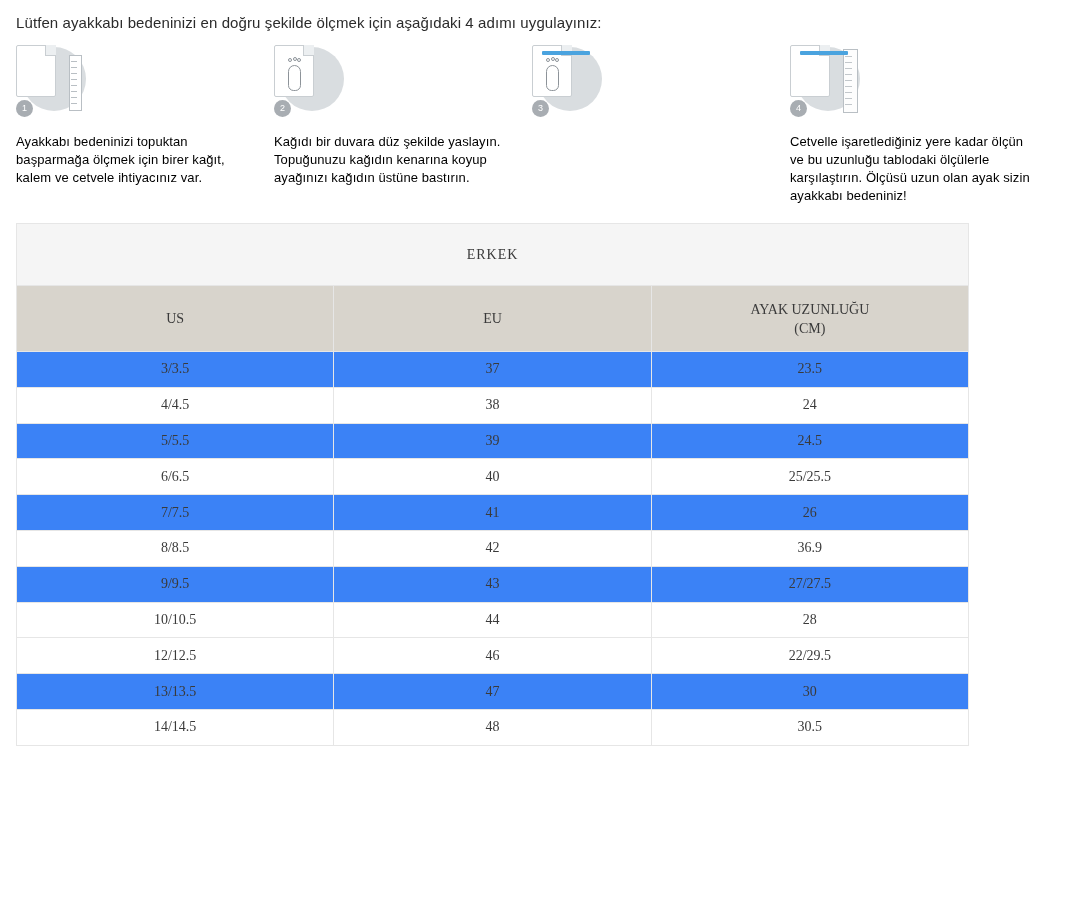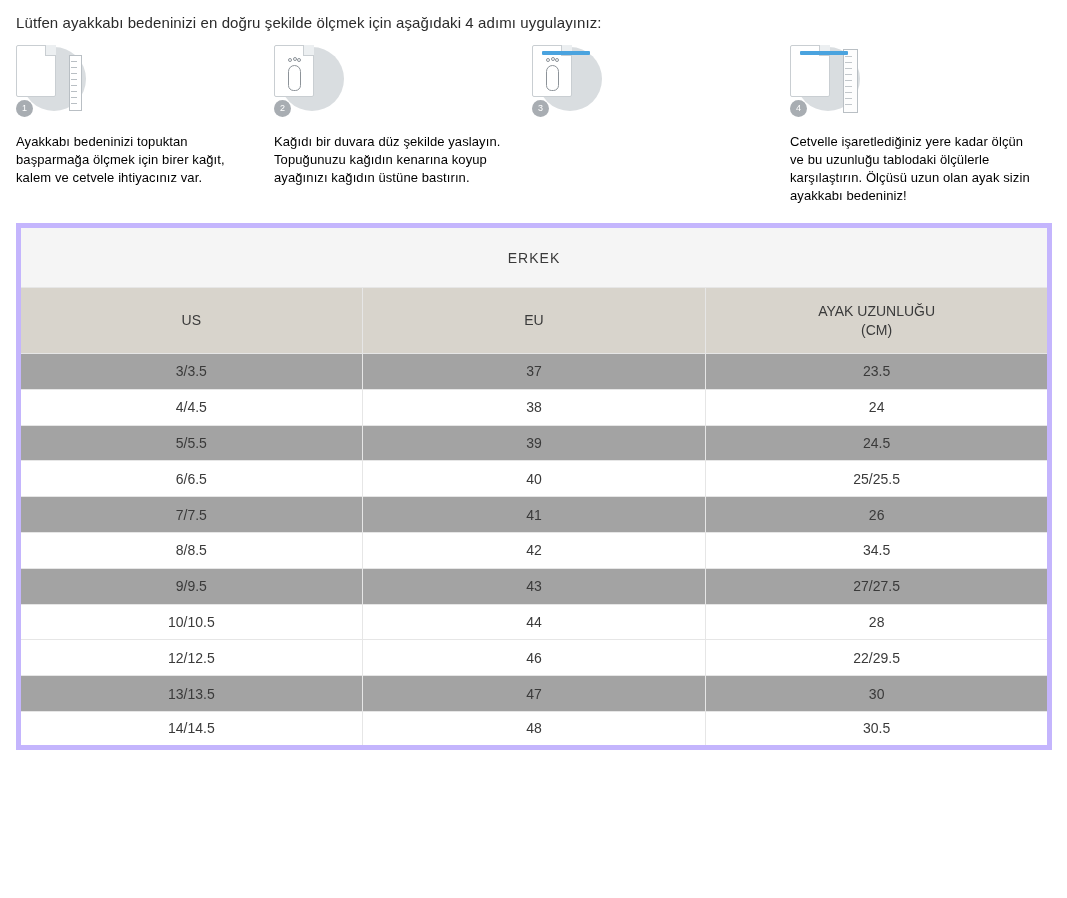--- a/index.html
+++ b/index.html
@@ -148,24 +148,25 @@
     text-align: center;
     font-family: "Liberation Sans", sans-serif;
   }
   .step-text {
     font-size: 13px;
     line-height: 18px;
     color: #000000;
     letter-spacing: 0.1px;
   }
   table.size-table {
-    width: 1036px;
+    width: 953px;
     border-collapse: collapse;
-    border: 5px solid #c4b5fd;
+    border: 1px solid #c4b5fd;
     table-layout: fixed;
+    font-family: Liberation Serif, serif;
   }
   table.size-table td, table.size-table th {
     border: 1px solid #e6e6e6;
     text-align: center;
     font-weight: normal;
     font-size: 14px;
     color: #3a3a3a;
   }
   .tbl-title td {
     background: #f5f5f5;
@@ -178,21 +179,21 @@
   .tbl-head td {
     background: #d8d4cc;
     height: 66px;
     font-size: 14px;
     color: #333;
     line-height: 19px;
   }
   .tbl-row td {
     height: 35.8px;
   }
-  .tbl-row.odd td { background: #a3a3a3; }
+  .tbl-row.odd td { background: #3b82f6; }
   .tbl-row.even td { background: #ffffff; }
 </style>
 </head>
 <body>
 
 <div class="page">
 
   <div class="intro">Lütfen ayakkabı bedeninizi en doğru şekilde ölçmek için aşağıdaki 4 adımı uygulayınız:</div>
 
   <div class="steps">
@@ -312,21 +313,21 @@
         <td>25/25.5</td>
       </tr>
       <tr class="tbl-row odd">
         <td>7/7.5</td>
         <td>41</td>
         <td>26</td>
       </tr>
       <tr class="tbl-row even">
         <td>8/8.5</td>
         <td>42</td>
-        <td>34.5</td>
+        <td>36.9</td>
       </tr>
       <tr class="tbl-row odd">
         <td>9/9.5</td>
         <td>43</td>
         <td>27/27.5</td>
       </tr>
       <tr class="tbl-row even">
         <td>10/10.5</td>
         <td>44</td>
         <td>28</td>

